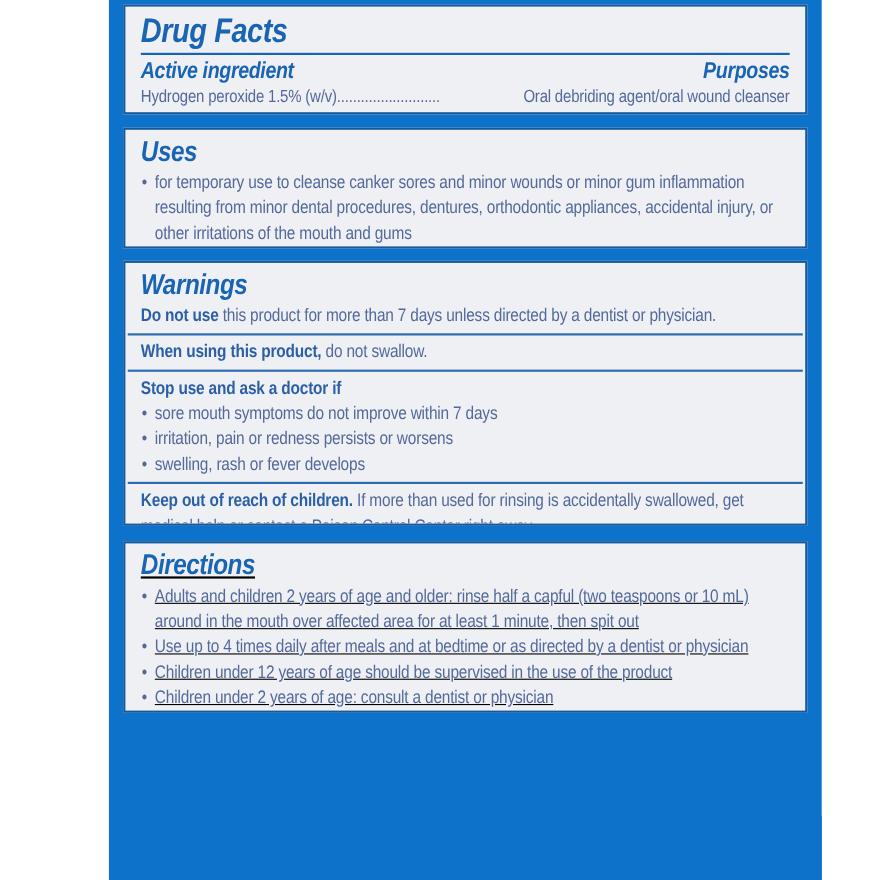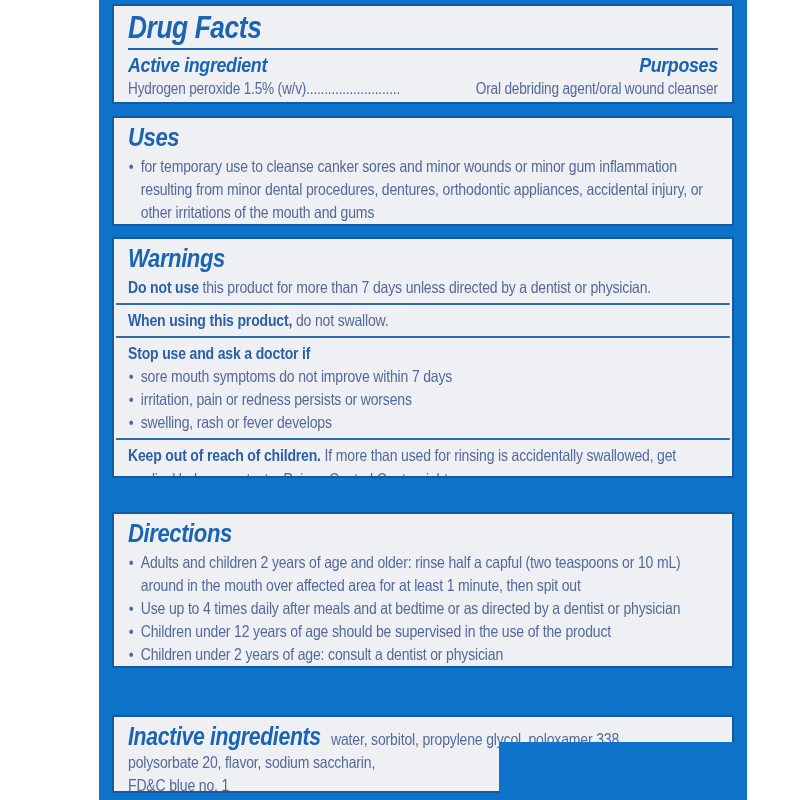--- a/index.html
+++ b/index.html
@@ -18,21 +18,21 @@
   .panel {
     position: absolute; left: 13px; width: 622px;
     background: #eef0f3;
     border: 2px solid #15599e;
     padding: 5px 14px;
     overflow: hidden;
   }
   #panel-drugfacts   { top: 4px;   height: 100px; }
   #panel-uses        { top: 116px; height: 110px; }
   #panel-warnings    { top: 237px; height: 241px; }
-  #panel-directions  { top: 512px; height: 156px; }
+  #panel-directions  { top: 492px; height: 156px; text-decoration: underline; }
   #panel-otherinfo   { top: 657px; height: 48px;  }
   #panel-inactive    { top: 715px; height: 78px;  }
 
   .squeeze { transform: scaleX(0.85); transform-origin: 0 0; width: 117.6%; }
 
   .h-main {
     font-style: italic; font-weight: bold; font-size: 31px; line-height: 1.1;
     color: #1a64b4; letter-spacing: -0.5px;
   }
   .title-rule { border: 0; border-top: 2.5px solid #1a64b4; margin: 3px 0 3px; }
@@ -127,26 +127,16 @@
     <div class="squeeze">
       <div class="h-sec">Directions</div>
       <div class="body-text bullet">Adults and children 2 years of age and older: rinse half a capful (two teaspoons or 10 mL) around in the mouth over affected area for at least 1 minute, then spit out</div>
       <div class="body-text bullet">Use up to 4 times daily after meals and at bedtime or as directed by a dentist or physician</div>
       <div class="body-text bullet">Children under 12 years of age should be supervised in the use of the product</div>
       <div class="body-text bullet">Children under 2 years of age: consult a dentist or physician</div>
     </div>
   </section>
 
 
-  <section class="panel" id="panel-inactive">
-    <div class="squeeze">
-      <div class="inline-head-row">
-        <span class="h-inline-lg">Inactive ingredients</span>
-        <span class="body-text inline-body">water, sorbitol, propylene glycol, poloxamer 338,</span>
-      </div>
-      <div class="body-text">polysorbate 20, flavor, sodium saccharin,</div>
-      <div class="body-text">FD&amp;C blue no. 1</div>
-    </div>
-  </section>
 
   <div class="blue-cut"></div>
 
 </div>
 
 </body></html>

